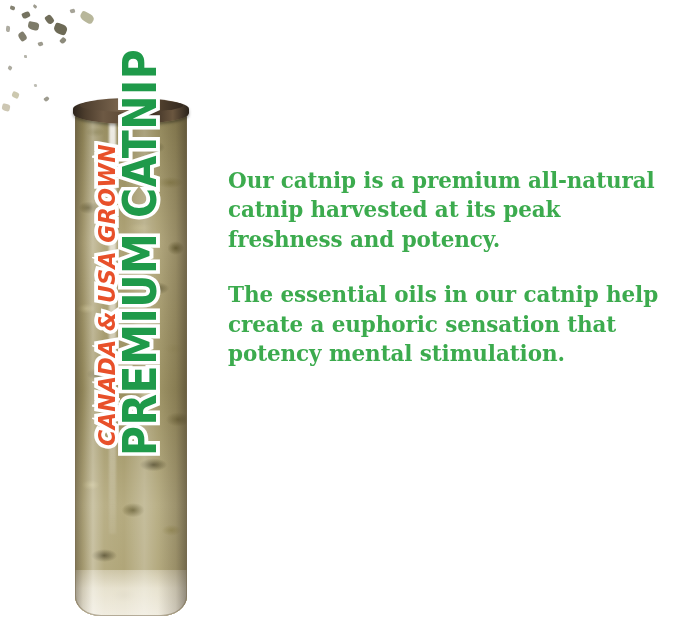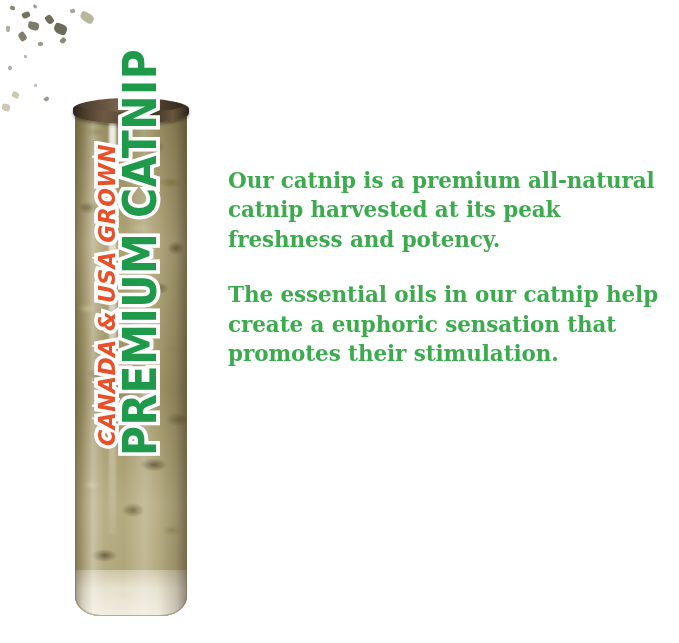--- a/index.html
+++ b/index.html
@@ -252,14 +252,14 @@
   </div>
 
   <div id="tube-label">
     <div class="label-line" id="label-line-origin">CANADA &amp; USA GROWN</div>
     <div class="label-line" id="label-line-product">PREMIUM CATNIP</div>
   </div>
 </div>
 
 <div id="copy-block">
   <p class="copy-paragraph">Our catnip is a premium all-natural catnip harvested at its peak freshness and potency.</p>
-  <p class="copy-paragraph">The essential oils in our catnip help create a euphoric sensation that promotes their stimulation.</p>
+  <p class="copy-paragraph">The essential oils in our catnip help create a euphoric sensation that potency mental stimulation.</p>
 </div>
 
 </body></html>

